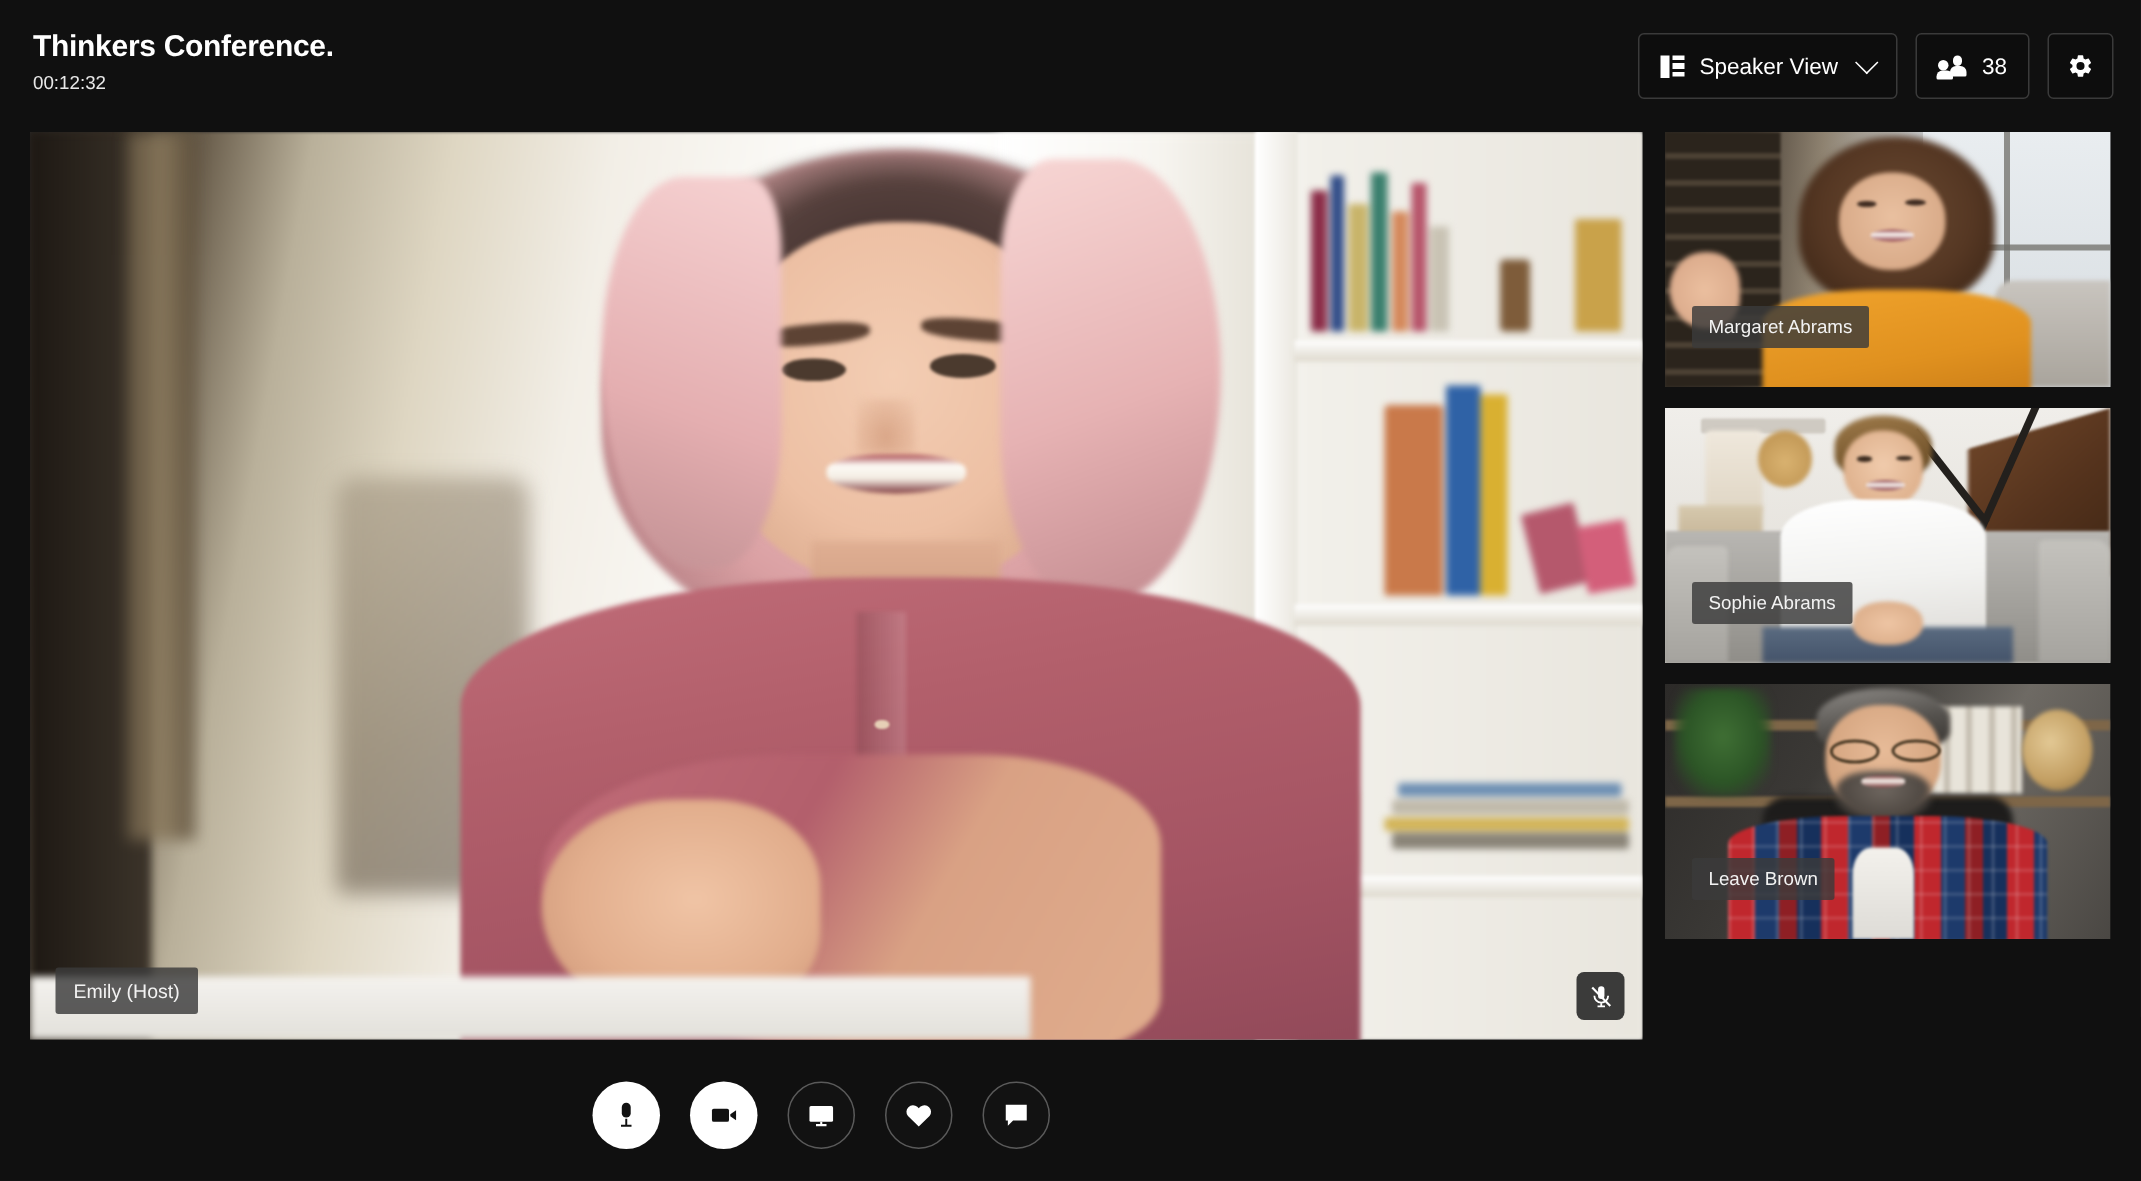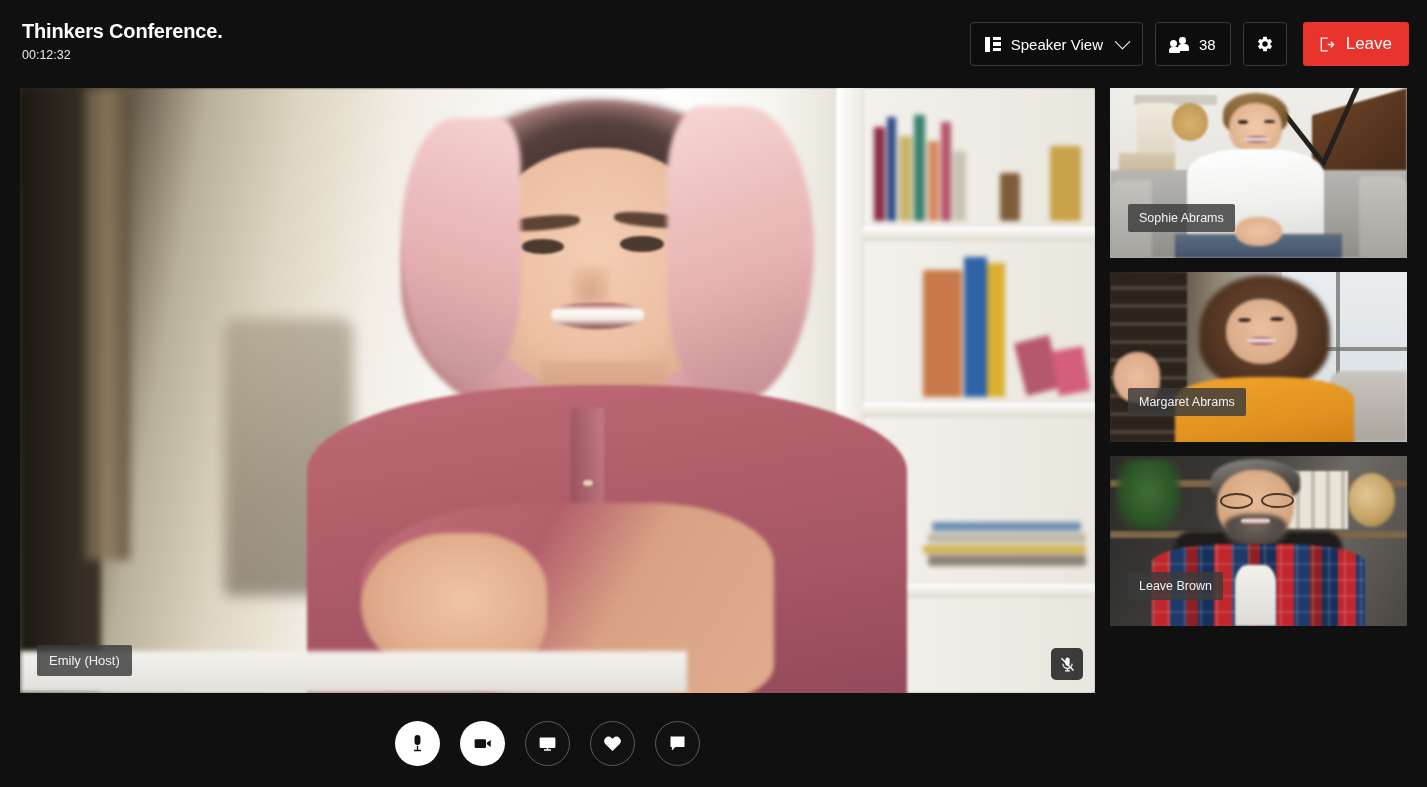--- a/index.html
+++ b/index.html
@@ -372,27 +372,20 @@
         </span>
         <span class="label">38</span>
       </button>
 
       <button class="ctl-btn icon-only">
         <svg class="gear-icon" viewBox="0 0 24 24">
           <path fill="#ffffff" d="M19.14 12.94a7.4 7.4 0 0 0 .06-.94 7.4 7.4 0 0 0-.06-.94l2.03-1.58a.49.49 0 0 0 .12-.62l-1.92-3.32a.49.49 0 0 0-.6-.22l-2.39.96a7.03 7.03 0 0 0-1.62-.94l-.36-2.54a.48.48 0 0 0-.48-.4h-3.84a.48.48 0 0 0-.48.4l-.36 2.54c-.59.24-1.13.56-1.62.94l-2.39-.96a.49.49 0 0 0-.6.22L2.71 8.86a.49.49 0 0 0 .12.62l2.03 1.58a7.4 7.4 0 0 0 0 1.88l-2.03 1.58a.49.49 0 0 0-.12.62l1.92 3.32c.12.22.38.3.6.22l2.39-.96c.5.38 1.03.7 1.62.94l.36 2.54c.04.24.24.4.48.4h3.84c.24 0 .44-.16.48-.4l.36-2.54c.59-.24 1.12-.56 1.62-.94l2.39.96c.22.08.48 0 .6-.22l1.92-3.32a.49.49 0 0 0-.12-.62l-2.03-1.58ZM12 15.6A3.6 3.6 0 1 1 12 8.4a3.6 3.6 0 0 1 0 7.2Z"></path>
         </svg>
       </button>
 
-      <button class="leave-btn">
-        <svg class="leave-icon" viewBox="0 0 24 24">
-          <path fill="none" stroke="#ffffff" stroke-width="1.9" d="M13 3H4v18h9"></path>
-          <path fill="none" stroke="#ffffff" stroke-width="1.9" d="M13 12h8M17.5 8.2 21.3 12l-3.8 3.8"></path>
-        </svg>
-        <span>Leave</span>
-      </button>
 
     </div>
   </div>
 
   <div class="stage">
     <div class="scene">
       <div class="bg-wall"></div>
       <div class="bg-darkroom"></div>
       <div class="bg-doorframe"></div>
       <div class="bg-chair"></div>
@@ -462,20 +455,39 @@
     <div class="mute-badge">
       <svg viewBox="0 0 24 24">
         <path fill="#ffffff" d="M12 14a3 3 0 0 0 3-3V5a3 3 0 0 0-6 0v6a3 3 0 0 0 3 3Z"></path>
         <path fill="none" stroke="#ffffff" stroke-width="1.7" d="M5.5 11a6.5 6.5 0 0 0 13 0M12 17.5V21M8.5 21h7"></path>
         <path fill="none" stroke="#ffffff" stroke-width="2" d="M3.5 3.2 20.5 20.6"></path>
       </svg>
     </div>
   </div>
 
   <div class="sidebar">
+
+    <div class="thumb">
+      <div class="inner">
+        <div class="t1-bg"></div>
+        <div class="t1-window"></div>
+        <div class="t1-mullion-v"></div>
+        <div class="t1-mullion-h"></div>
+        <div class="t1-shelf"></div>
+        <div class="t1-sofa"></div>
+        <div class="t1-hair"></div>
+        <div class="t1-face"></div>
+        <div class="t1-eye l"></div>
+        <div class="t1-eye r"></div>
+        <div class="t1-smile"></div>
+        <div class="t1-sweater"></div>
+        <div class="t1-hand"></div>
+      </div>
+      <div class="name-pill">Margaret Abrams</div>
+    </div>
 
     <div class="thumb">
       <div class="inner">
         <div class="t2-bg"></div>
         <div class="t2-stair"></div>
         <div class="t2-rail"></div>
         <div class="t2-rail2"></div>
         <div class="t2-hooks"></div>
         <div class="t2-coat"></div>
         <div class="t2-bag"></div>
@@ -490,39 +502,20 @@
         <div class="t2-smile"></div>
         <div class="t2-tshirt"></div>
         <div class="t2-jeans"></div>
         <div class="t2-hands"></div>
       </div>
       <div class="name-pill">Sophie Abrams</div>
     </div>
 
     <div class="thumb">
       <div class="inner">
-        <div class="t1-bg"></div>
-        <div class="t1-window"></div>
-        <div class="t1-mullion-v"></div>
-        <div class="t1-mullion-h"></div>
-        <div class="t1-shelf"></div>
-        <div class="t1-sofa"></div>
-        <div class="t1-hair"></div>
-        <div class="t1-face"></div>
-        <div class="t1-eye l"></div>
-        <div class="t1-eye r"></div>
-        <div class="t1-smile"></div>
-        <div class="t1-sweater"></div>
-        <div class="t1-hand"></div>
-      </div>
-      <div class="name-pill">Margaret Abrams</div>
-    </div>
-
-    <div class="thumb">
-      <div class="inner">
         <div class="t3-bg"></div>
         <div class="t3-shelfboard" style="top:44%"></div>
         <div class="t3-shelfboard" style="top:14%"></div>
         <div class="t3-plant"></div>
         <div class="t3-binders"></div>
         <div class="t3-globe"></div>
         <div class="t3-chair"></div>
         <div class="t3-hair"></div>
         <div class="t3-face"></div>
         <div class="t3-glasses-l"></div>

